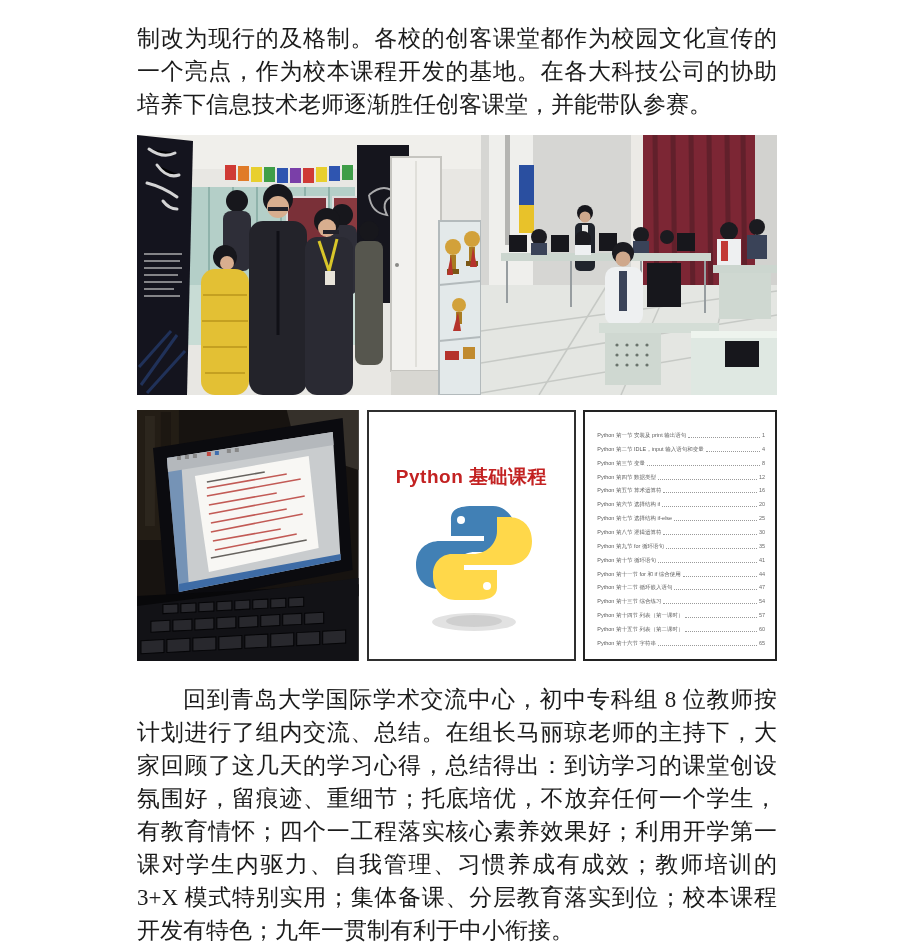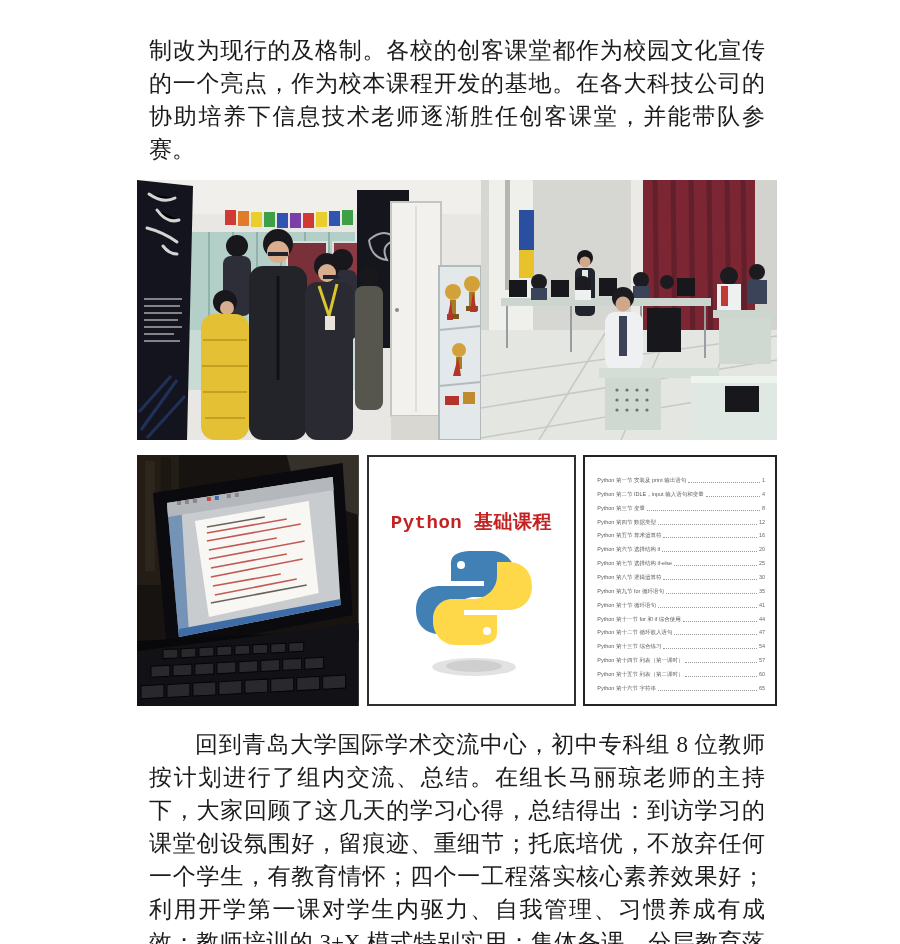--- a/index.html
+++ b/index.html
@@ -1,29 +1,29 @@
 <!DOCTYPE html>
 <html><head>
 <meta charset="utf-8">
 <style>
   html,body{margin:0;padding:0;background:#ffffff;}
   body{width:900px;height:944px;overflow:hidden;font-family:"Liberation Serif","DejaVu Serif",serif;}
   .page{position:relative;width:900px;height:944px;background:#ffffff;}
   .content{position:absolute;left:137px;top:22px;width:640px;}
-  .para{font-size:23px;line-height:33px;color:#1b1b1b;text-align:justify;margin:12px;
+  .para{font-size:23px;line-height:33px;color:#1b1b1b;text-align:justify;margin:0;
         font-family:"Liberation Serif","DejaVu Serif",serif;}
   .para.indent{text-indent:2em;}
   .photo-row{display:flex;align-items:flex-start;}
   .row1{margin-top:14px;}
   .row2{margin-top:15px;margin-bottom:22px;}
   .ph{display:block;}
   .python-card{box-sizing:border-box;width:210px;height:251px;border:2px solid #2f2f2f;background:#ffffff;
                margin-left:8px;position:relative;}
   .python-title{position:absolute;top:52px;left:0;width:100%;text-align:center;
-                font-family:Liberation Mono, monospace;
+                font-family:Liberation Sans, sans-serif;
                 font-weight:bold;font-size:19px;color:#c32222;letter-spacing:.5px;}
   .python-logo{position:absolute;left:35px;top:84px;width:140px;height:150px;}
   .toc{box-sizing:border-box;width:194px;height:251px;border:2px solid #222;background:#fff;
        margin-left:7px;padding:20px 10px 12px 12px;display:flex;flex-direction:column;justify-content:space-between;}
   .toc-row{display:flex;align-items:flex-end;font-family:"Liberation Sans","DejaVu Sans",sans-serif;
            font-size:5.5px;color:#5a5a5a;line-height:7px;white-space:nowrap;}
   .toc-label{flex:none;overflow:hidden;max-width:118px;}
   .toc-dots{flex:1;border-bottom:1px dotted #9a9a9a;margin:0 2px 1px 2px;min-width:6px;}
   .toc-page{flex:none;color:#6a6a6a;}
 </style>

